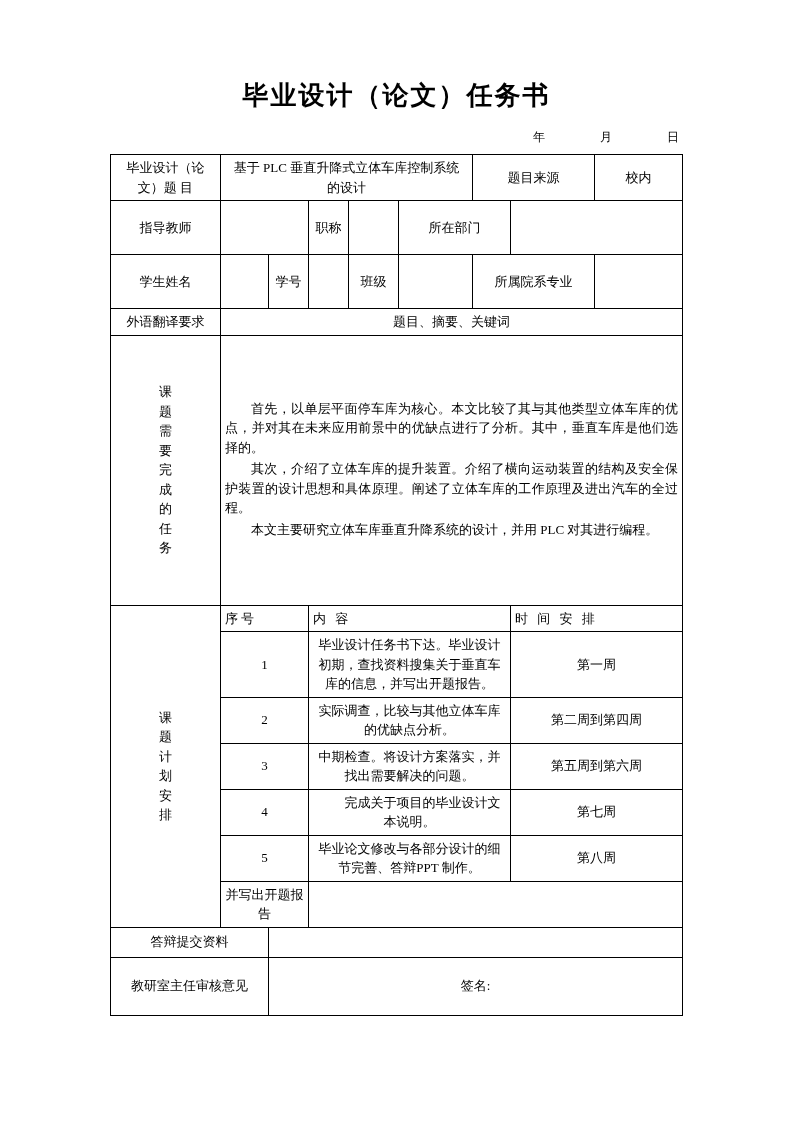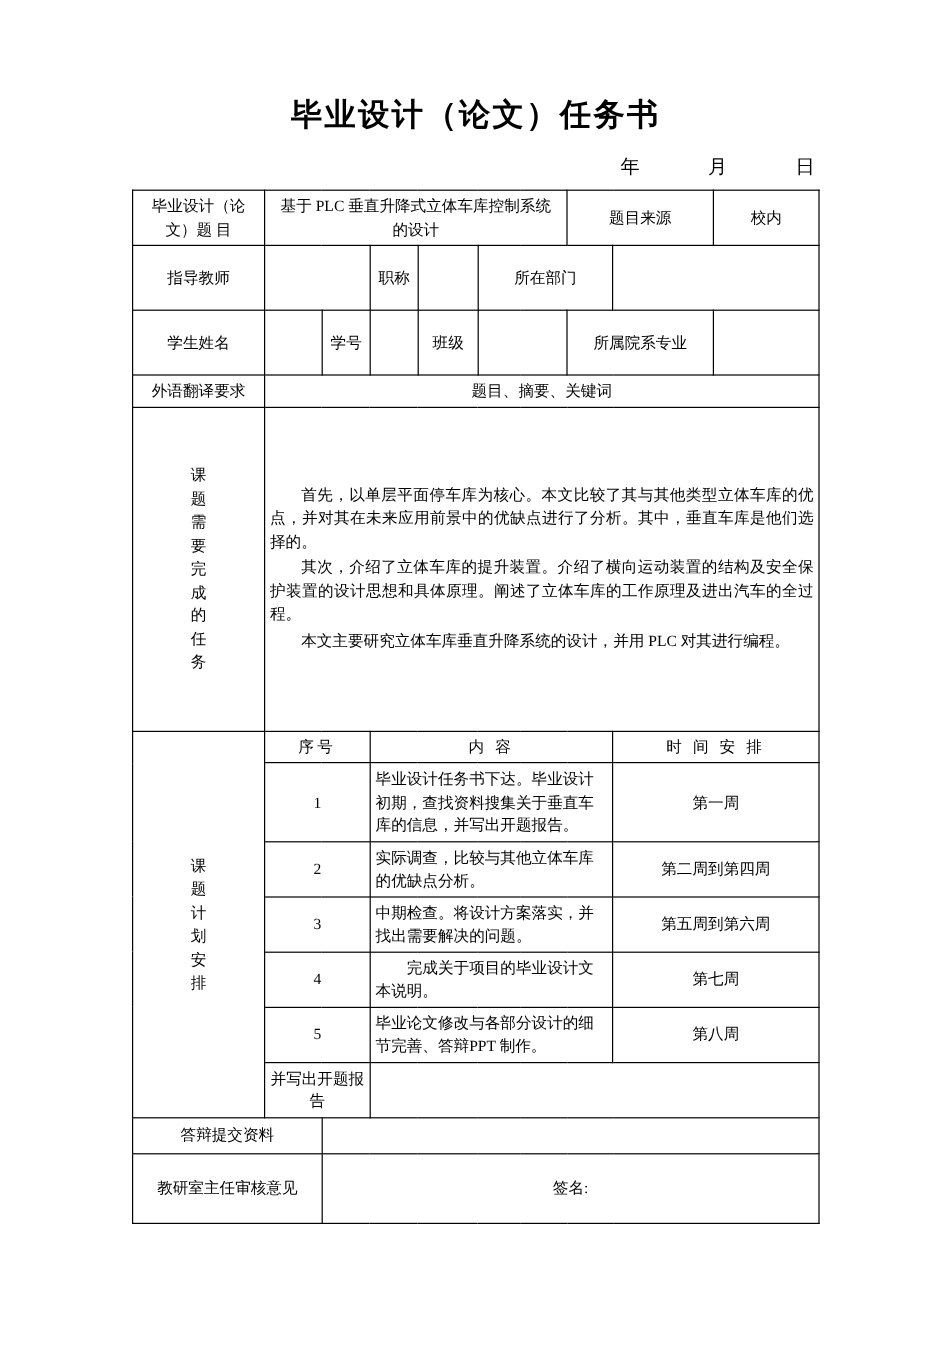--- a/index.html
+++ b/index.html
@@ -26,21 +26,21 @@
     font-size: 26px;
     font-weight: bold;
     letter-spacing: 2px;
     margin-top: 78px;
     font-family: "Liberation Sans", "DejaVu Sans", sans-serif;
   }
   .date-line {
     margin-top: 16px;
     margin-right: 113px;
     text-align: right;
-    font-size: 16px;
+    font-size: 12px;
     letter-spacing: 1px;
   }
   .date-line span {
     display: inline-block;
   }
   .date-line .gap {
     width: 46px;
   }
   table.main {
     border-collapse: collapse;
@@ -75,28 +75,27 @@
     line-height: 1.75;
     text-align: justify;
     padding: 8px 10px 8px 8px;
     margin-top: 20px;
   }
   .task-body p {
     margin: 0 0 2px 0;
     text-indent: 2em;
   }
   .plan-head {
-    text-align: center;
     font-size: 13px;
     letter-spacing: 3px;
   }
   .plan-content {
     font-size: 12.5px;
     line-height: 1.5;
-    text-align: left;
+    text-align: center;
     padding: 3px 5px;
   }
   .plan-content.indent {
     text-indent: 2em;
   }
   .sign {
     font-size: 13px;
     text-align: center;
     padding-top: 18px;
     padding-bottom: 18px;

